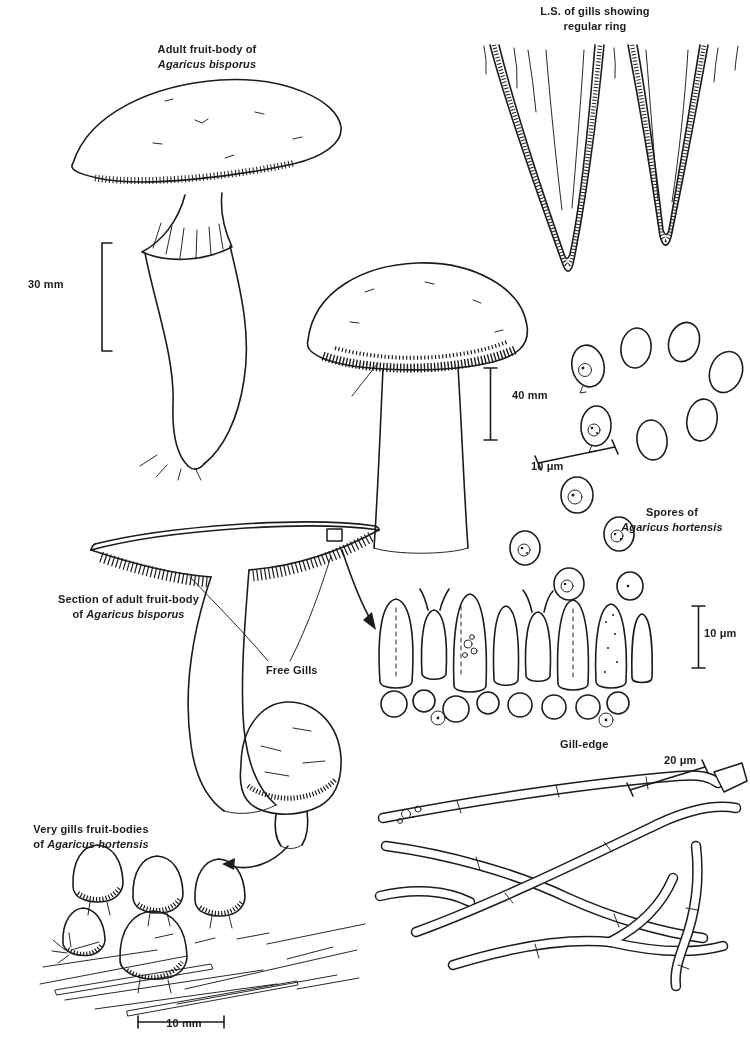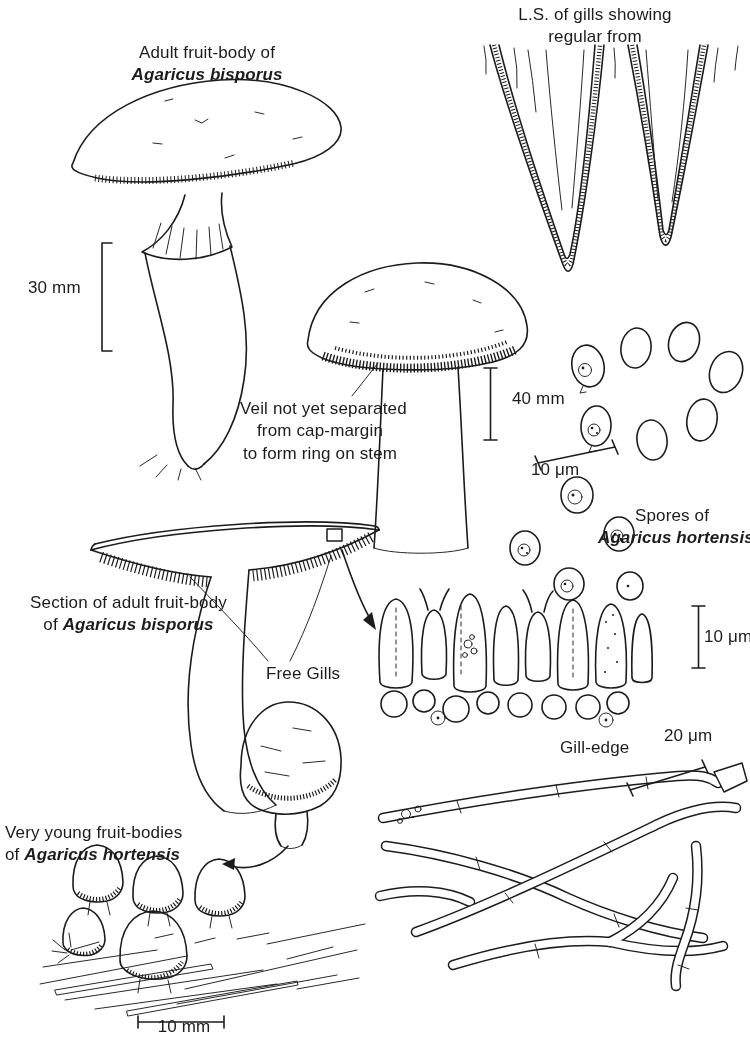--- a/index.html
+++ b/index.html
@@ -1,21 +1,21 @@
 <!DOCTYPE html>
 <html style="--ink: #1c1c1c;"><head>
 <meta charset="utf-8">
 <style>
   :root { --ink:#1c1c1c; }
   * { margin:0; padding:0; box-sizing:border-box; }
   html,body { background:#ffffff; }
   .page { position:relative; width:750px; height:1054px; background:#ffffff; overflow:hidden;
           font-family:"Liberation Sans", sans-serif; color:var(--ink); }
   .page svg { position:absolute; overflow:visible; pointer-events:none; }
-  .lbl { position:absolute; font-size:17px; line-height:1.32; letter-spacing:.15px; white-space:nowrap; }
+  .lbl { position:absolute; font-size:11px; line-height:1.32; letter-spacing:.15px; white-space:nowrap;font-weight:bold; }
   .center { text-align:center; }
   .ink   { fill:none; stroke:var(--ink); stroke-width:1.6; stroke-linecap:round; stroke-linejoin:round; }
   .thin  { fill:none; stroke:var(--ink); stroke-width:.95; stroke-linecap:round; stroke-linejoin:round; }
   .hatch { fill:none; stroke:var(--ink); stroke-linecap:butt; }
   .tube  { fill:none; stroke:var(--ink); stroke-width:10.5; stroke-linecap:round; }
   .core  { fill:none; stroke:#ffffff; stroke-width:7.5; stroke-linecap:round; }
   .solid { fill:var(--ink); stroke:none; }
   .wcell { fill:#ffffff; stroke:var(--ink); stroke-width:1.5; stroke-linejoin:round; }
   b i, i b { letter-spacing:.1px;margin-top:17px; }
 </style>
@@ -319,62 +319,57 @@
     <path class="thin" d="M268,661 C242,630 212,600 190,577"></path>
     <path class="thin" d="M290,661 C308,626 321,588 331,556"></path>
     <path class="ink" stroke-width="1.3" d="M342,550 C352,580 361,604 372,622"></path>
     <path class="solid" d="M376,630 L363,620 L372,612 Z"></path>
     <path class="ink" stroke-width="1.3" d="M288,846 C272,864 250,871 231,866"></path>
     <path class="solid" d="M222,864 L235,858 L234,870 Z"></path>
   </svg>
 
   <div class="lbl center" style="left:505px;top:4px;width:180px">
     <span>L.S. of gills showing</span><br>
-    <span>regular from</span>
+    <span>regular ring</span>
   </div>
 
   <div class="lbl center" style="left:112px;top:42px;width:190px">
     <span>Adult fruit-body of</span><br>
     <b><i>Agaricus bisporus</i></b>
   </div>
 
   <div class="lbl" style="left:28px;top:277px">30 mm</div>
 
 
   <div class="lbl" style="left:512px;top:388px">40 mm</div>
 
-  <div class="lbl center" style="left:240px;top:398px;width:160px">
-    <span>Veil not yet separated</span><br>
-    <span>from cap-margin</span><br>
-    <span>to form ring on stem</span>
-  </div>
 
   <div class="lbl" style="left:531px;top:459px">10 μm</div>
 
   <div class="lbl center" style="left:598px;top:505px;width:148px">
     <span>Spores of</span><br>
     <b><i>Agaricus hortensis</i></b>
   </div>
 
   <div class="lbl center" style="left:26px;top:592px;width:205px">
     <span>Section of adult fruit-body</span><br>
     <span>of</span>
     <b><i>Agaricus bisporus</i></b>
   </div>
 
   <div class="lbl" style="left:266px;top:663px">Free Gills</div>
 
   <div class="lbl" style="left:704px;top:626px">10 μm</div>
 
   <div class="lbl" style="left:560px;top:737px">Gill-edge</div>
 
-  <div class="lbl" style="left:664px;top:725px">20 μm</div>
+  <div class="lbl" style="left:664px;top:753px">20 μm</div>
 
   <div class="lbl center" style="left:5px;top:822px;width:172px">
-    <span>Very young fruit-bodies</span><br>
+    <span>Very gills fruit-bodies</span><br>
     <span>of</span>
     <b><i>Agaricus hortensis</i></b>
   </div>
 
 
   <div class="lbl center" style="left:128px;top:1016px;width:112px">10 mm</div>
 
 </div>
 
 </body></html>

